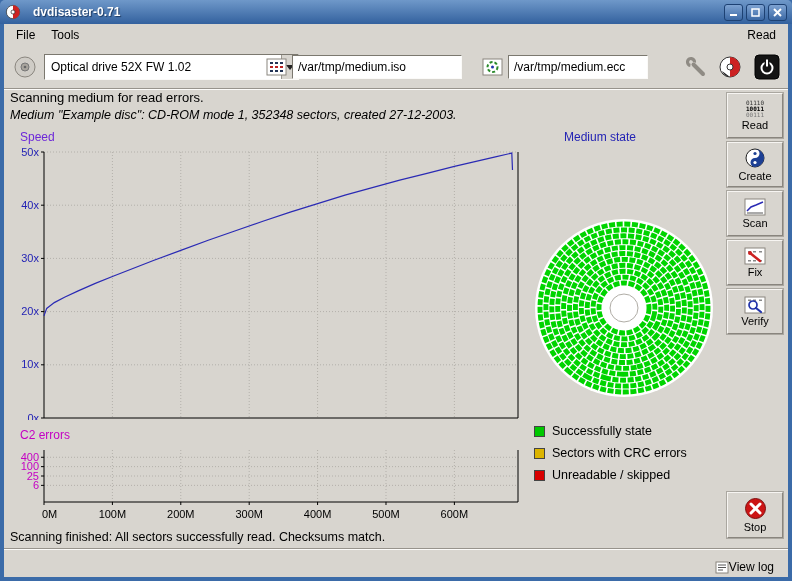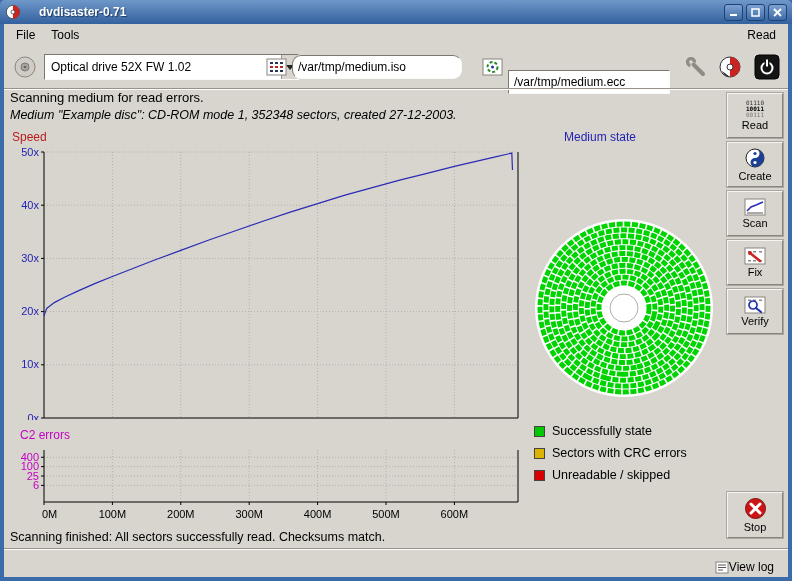--- a/index.html
+++ b/index.html
@@ -2,21 +2,21 @@
 <html><head>
 <meta charset="utf-8">
 <style>
   *{margin:0;padding:0;box-sizing:border-box}
   html,body{background:#e8e6e2}
   body{font-family:"Liberation Sans",sans-serif;color:#000}
   .win{position:relative;width:792px;height:581px;background:#3b6ba8;overflow:hidden}
   
   .titlebar{position:absolute;left:0;top:0;width:792px;height:24px;
     background:linear-gradient(#6f98c9,#33619e);border-radius:5px 5px 0 0;
-    display:flex;align-items:center;padding:0 5px;gap:18px}
+    display:flex;align-items:center;padding:0 5px;gap:12px}
   .title-text{color:#fff;font-weight:bold;font-size:12px;text-shadow:1px 1px 1px #1c3a63}
   .win-btns{margin-left:auto;display:flex;gap:3px}
   .win-btn{width:19px;height:17px;background:linear-gradient(#7ea3d2,#3c69a5);
     border:1px solid #1d4173;border-radius:3px;display:flex;align-items:center;justify-content:center}
   
   .inner{position:absolute;left:4px;top:24px;width:784px;height:553px;background:#d8d5cf}
   .menubar{position:absolute;left:0;top:0;width:100%;height:22px;display:flex;align-items:center;
     font-size:12px;padding:0 4px}
   .menu-item{padding:3px 8px;cursor:default}
   .menu-item.right{margin-left:auto}
@@ -111,27 +111,27 @@
         <rect x="4" y="13" width="3" height="2"></rect>
             <rect x="9" y="13" width="3" height="2"></rect>
             <rect x="14" y="13" width="3" height="2"></rect>
           </g>
         <g fill="#bb2222">
             <rect x="4" y="9" width="3" height="2"></rect>
             <rect x="9" y="9" width="3" height="2"></rect>
             <rect x="14" y="9" width="3" height="2"></rect>
           </g>
       </svg>
-      <input class="tb entry" style="left: 288px; width: 170px; border-radius: 9px;" value="/var/tmp/medium.iso">
+      <input class="tb entry" style="left: 288px; width: 170px;" value="/var/tmp/medium.iso">
       <svg class="tb" style="left:478px" width="22" height="20">
         <rect x="1" y="2" width="19" height="16" fill="#fff" stroke="#8a867f"></rect>
         <circle cx="10.5" cy="10" r="5" fill="none" stroke="#2a8a2a" stroke-width="2" stroke-dasharray="3 2"></circle>
         <circle cx="10.5" cy="10" r="1.5" fill="#2233aa"></circle>
       </svg>
-      <input class="tb entry" style="left: 504px; width: 162px; margin-top: 15px;" value="/var/tmp/medium.ecc">
+      <input class="tb entry" style="left: 504px; width: 140px;" value="/var/tmp/medium.ecc">
       <svg class="tb icon-btn" style="left:680px" width="24" height="24">
         <g>
           <circle cx="7" cy="7" r="3.5" fill="none" stroke="#8f8b84" stroke-width="3.2" stroke-dasharray="16 6" transform="rotate(100 7 7)"></circle>
           <line x1="9.5" y1="9.5" x2="19" y2="19" stroke="#8f8b84" stroke-width="4" stroke-linecap="round"></line>
         </g>
       </svg>
       <svg class="tb icon-btn" style="left:714px" width="24" height="24">
         <g>
           <circle cx="12" cy="12" r="10" fill="#fff" stroke="#333"></circle>
           <path d="M12 2 A10 10 0 0 1 12 22 Z" fill="#cc2222"></path>
@@ -147,21 +147,21 @@
           <rect x="12" y="5.5" width="2" height="7" fill="#fff"></rect>
         </g>
       </svg>
     </div>
 
     <div class="groove" style="top:64px"></div>
 
     <div class="h1">Scanning medium for read errors.</div>
     <div class="h2">Medium "Example disc": CD-ROM mode 1, 352348 sectors, created 27-12-2003.</div>
 
-    <div class="chart-label" style="left: 8px; top: 106px; color: #b91c1c;">Speed</div>
+    <div class="chart-label" style="left: 16px; top: 106px; color: #6d28d9;">Speed</div>
     <div class="chart-label" style="left: 534px; top: 106px; color: rgb(35, 35, 180); margin-left: 26px;">Medium state</div>
     <div class="chart-label" style="left: 16px; top: 404px; color: rgb(196, 0, 196);">C2 errors</div>
 
     <svg class="chart-svg" style="top:120px" width="522" height="276">
         <line x1="35" y1="274" x2="38" y2="274" stroke="#000"></line>
         <text x="33" y="277.5" text-anchor="end" fill="#2323b4" font-size="11">0x</text>
         <line x1="38" y1="220.8" x2="512" y2="220.8" stroke="#b3b0aa" stroke-dasharray="1 2"></line>
         <line x1="35" y1="220.8" x2="38" y2="220.8" stroke="#000"></line>
         <text x="33" y="224.3" text-anchor="end" fill="#2323b4" font-size="11">10x</text>
         <line x1="38" y1="167.6" x2="512" y2="167.6" stroke="#b3b0aa" stroke-dasharray="1 2"></line>

